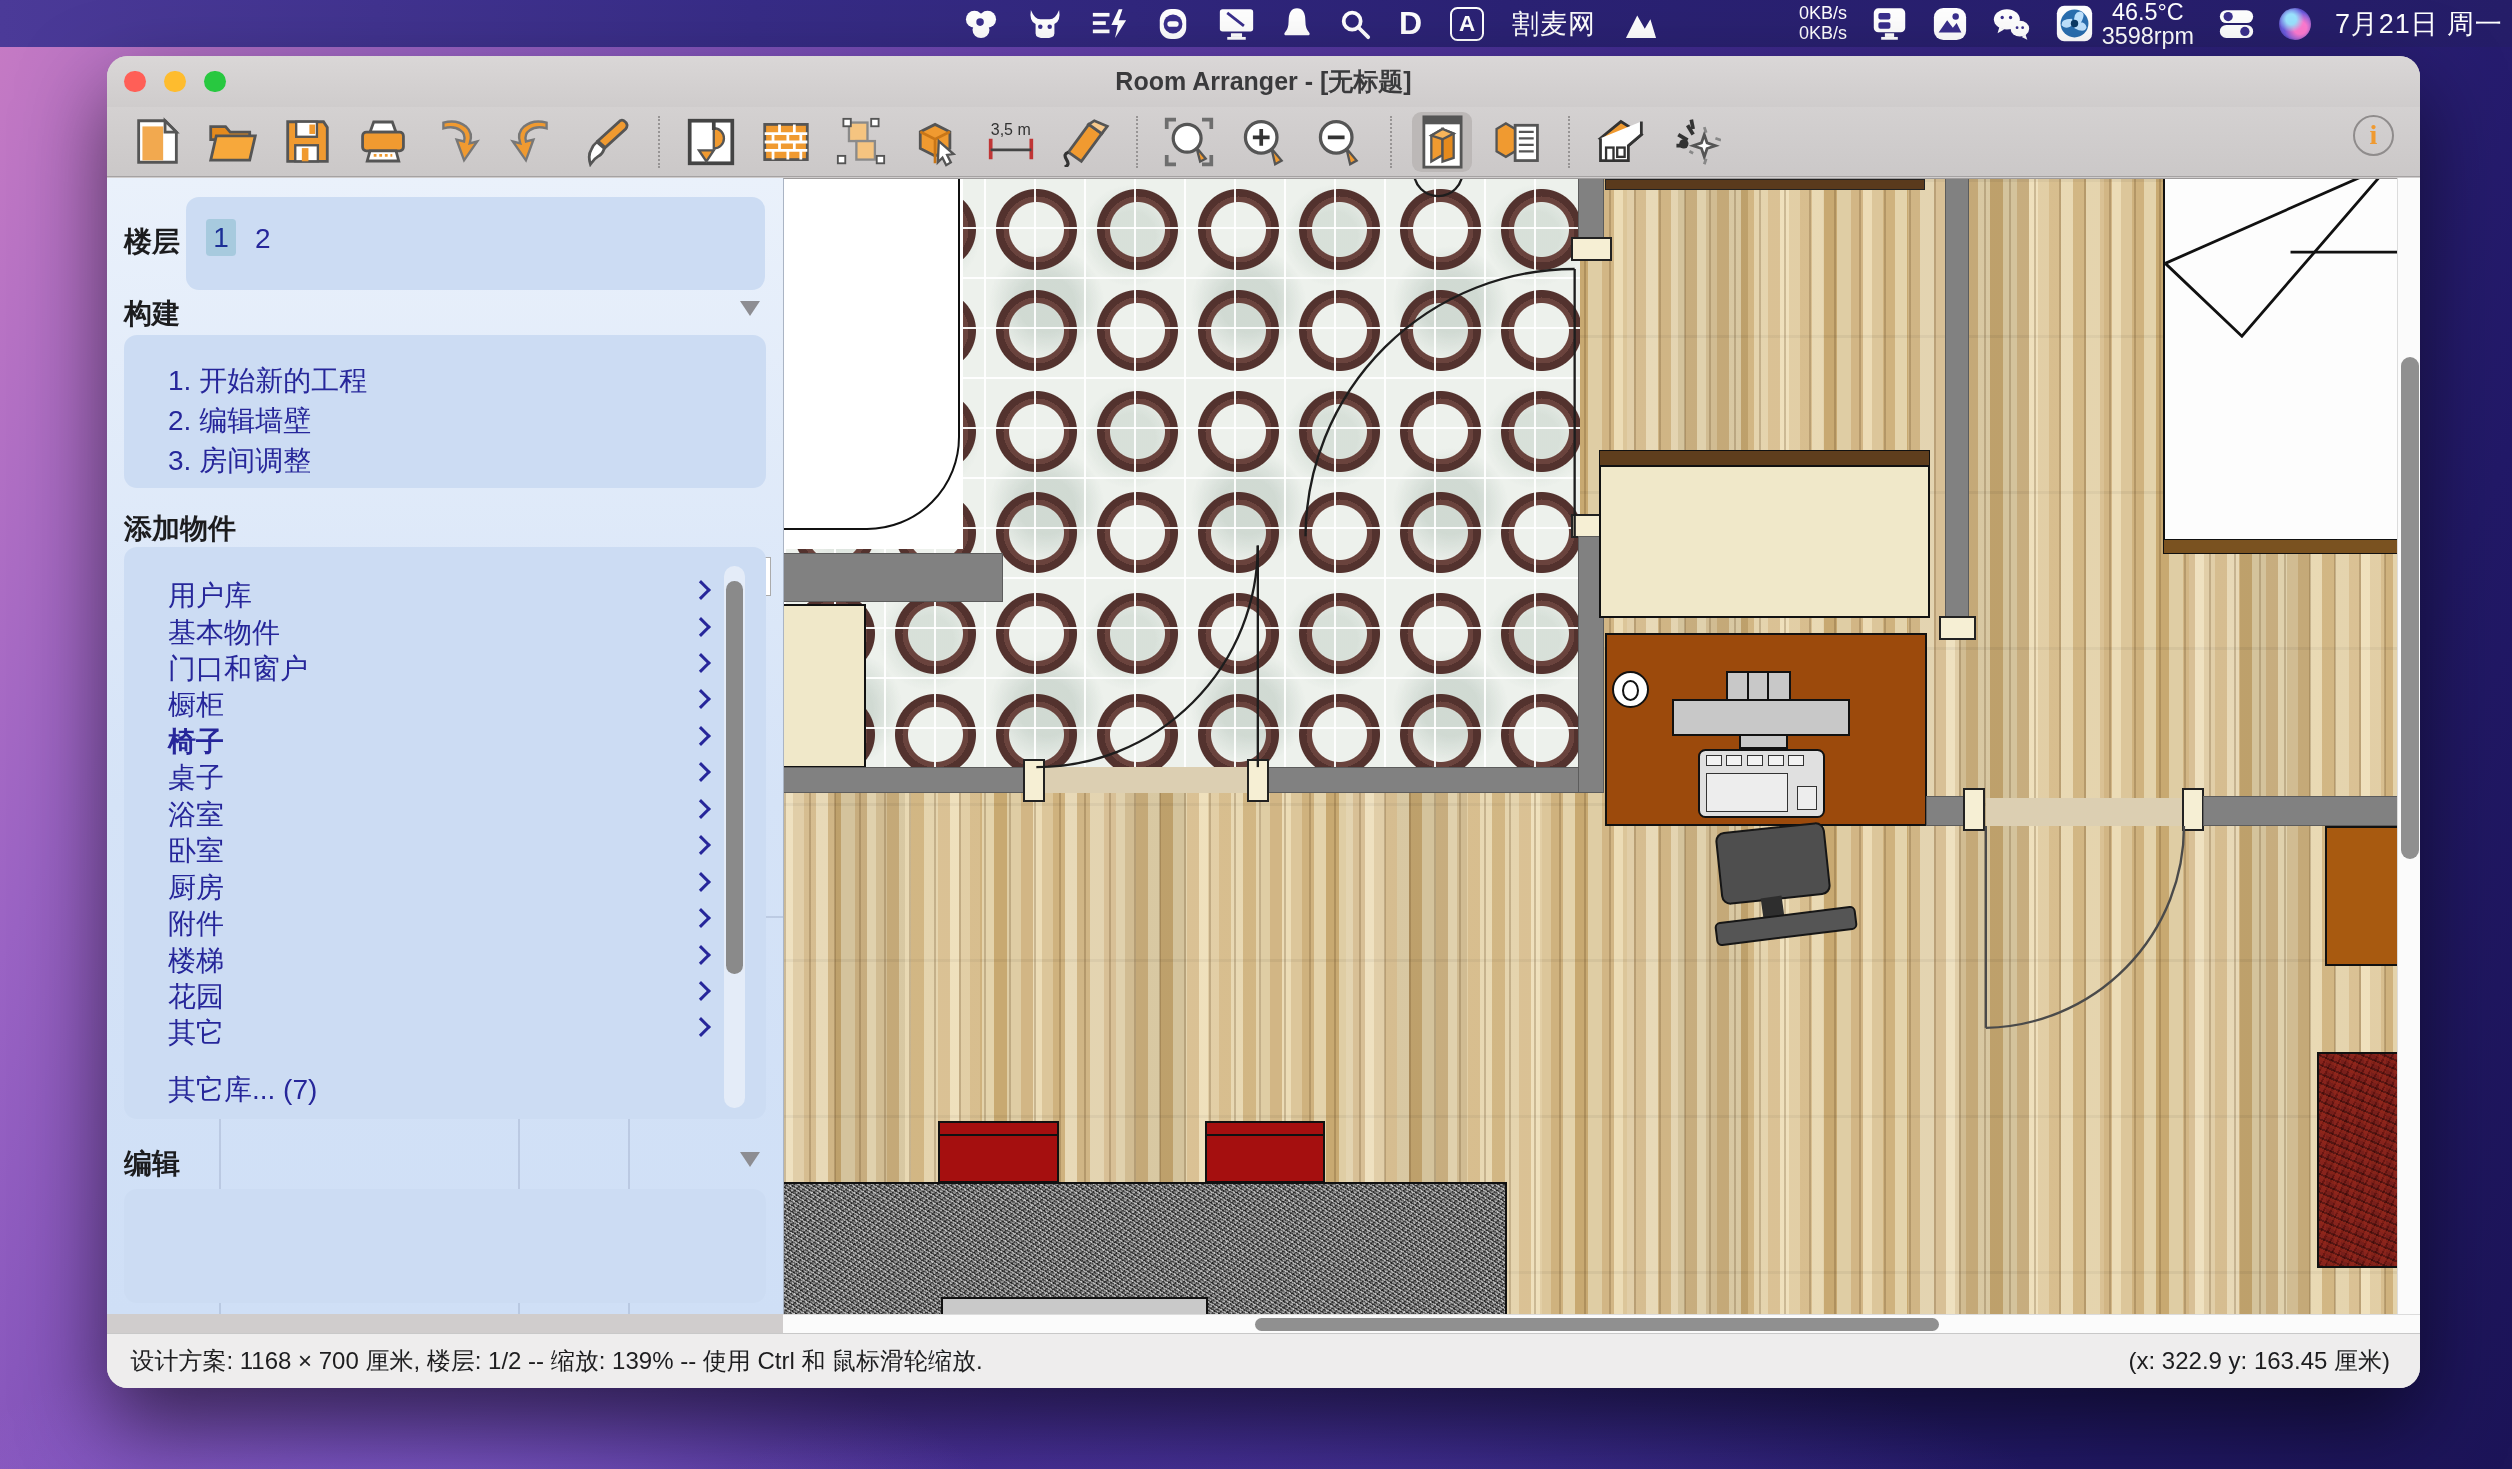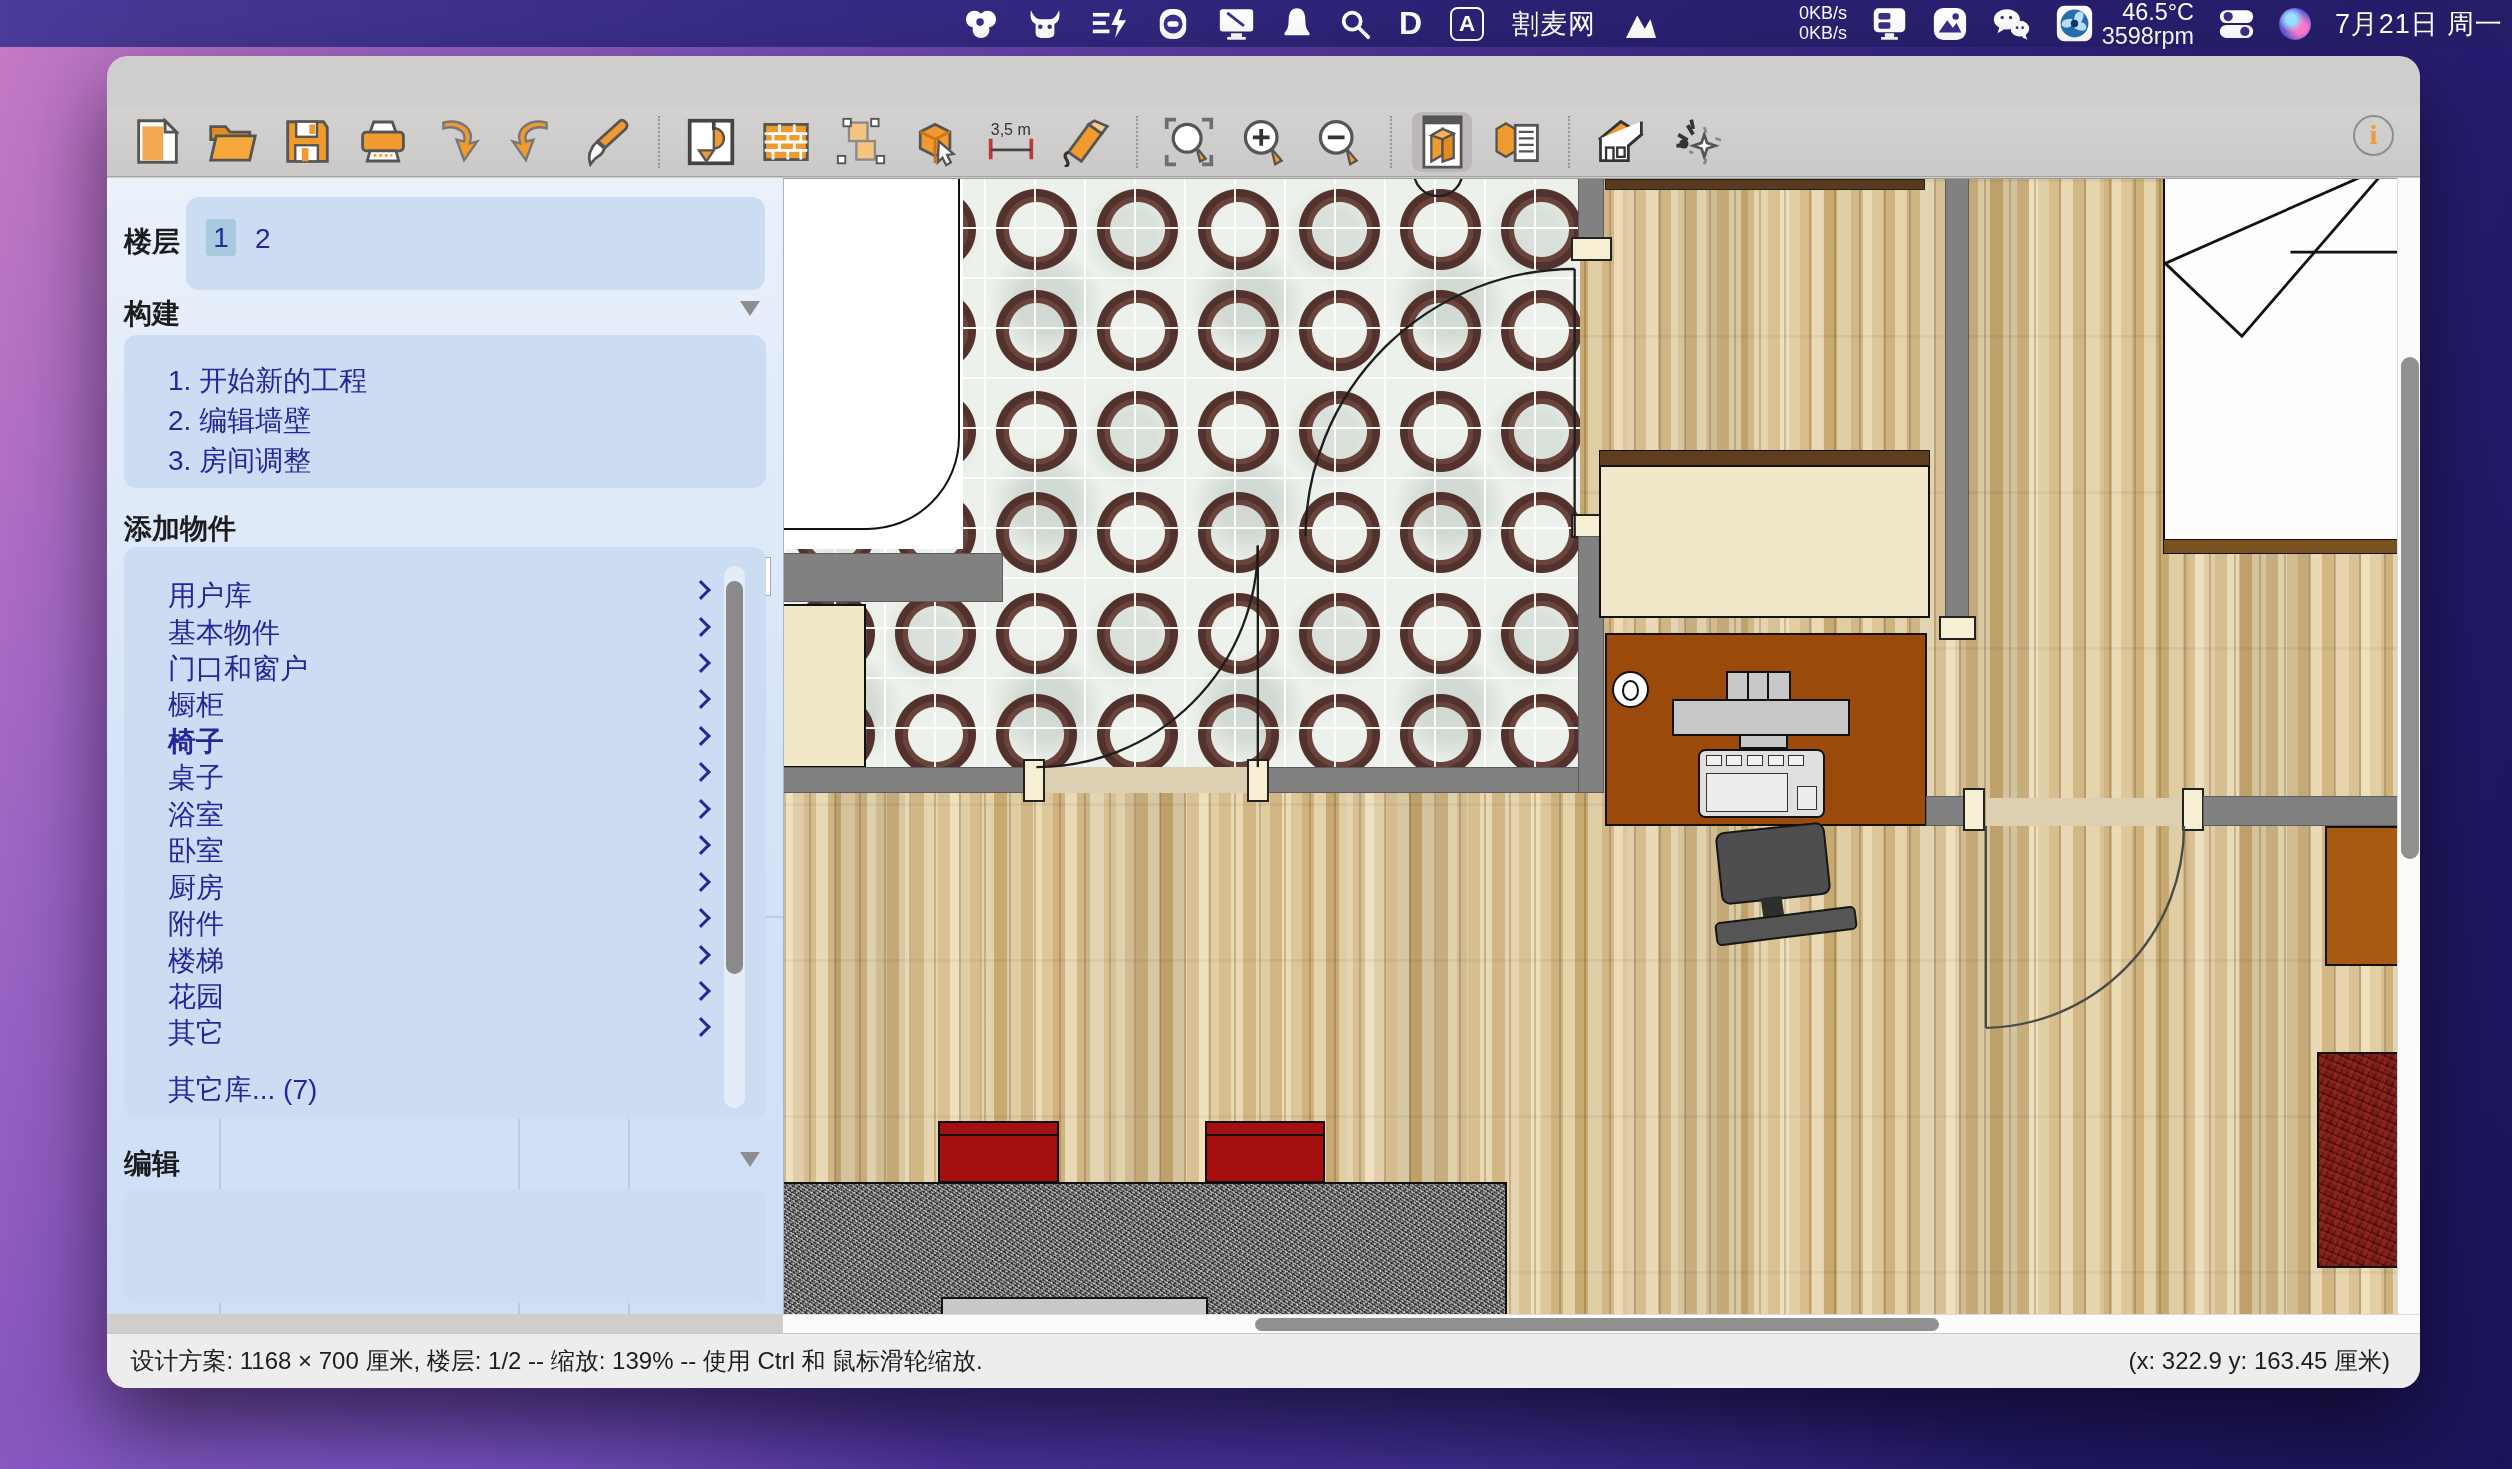--- a/index.html
+++ b/index.html
@@ -16,21 +16,21 @@
     position:absolute; left:0; top:0; width:2512px; height:47px;
     background:linear-gradient(90deg,#4b3a98 0%, #372c86 30%, #2b2274 60%, #251d68 100%);
     color:#fff; display:flex; align-items:center;
   }
   .mb-right { position:absolute; right:9.3px; top:0; height:47px; display:flex; align-items:center; gap:24px; }
   .mb-left  { position:absolute; left:963px; top:0; height:47px; display:flex; align-items:center; gap:28px; }
   .mb-ic { display:flex; align-items:center; justify-content:center; height:47px; }
   .mb-ic svg { display:block; }
   .mb-text { font-size:27px; font-weight:500; letter-spacing:0.9px; }
   .net { font-size:18px; line-height:19.6px; text-align:right; font-weight:500; }
-  .temp { font-size:23.4px; line-height:24px; text-align:right; font-weight:500; }
+  .temp { font-size:23.4px; line-height:24px; text-align:center; font-weight:500; }
   .fanwrap { display:flex; align-items:center; gap:7.5px; }
   .siri {
     width:32px;height:32px;border-radius:50%;
     background:radial-gradient(circle at 38% 35%, #9be3ff 0 18%, rgba(0,0,0,0) 45%),
                radial-gradient(circle at 66% 62%, #ff7bd1 0 22%, rgba(0,0,0,0) 55%),
                radial-gradient(circle at 50% 50%, #6c5ce0 0 60%, #2a1d66 100%);
   }
   .dglyph { font-size:32px; font-weight:700; color:#fff; }
   .inputA { width:34px;height:34px;border:2.8px solid #fff;border-radius:7.5px;display:flex;align-items:center;justify-content:center;font-size:22.4px;font-weight:700; }
 
@@ -307,20 +307,28 @@
             <circle cx="29" cy="25" r="5" fill="#3a2f8c"></circle>
           </svg>
       </span>
       <span class="siri"></span>
       <span class="mb-text">7月21日 周一</span>
     </div>
   </div>
 
   <div class="win">
 
+    <div class="titlebar">
+      <div class="lights">
+        <span class="light l-close"></span>
+        <span class="light l-min"></span>
+        <span class="light l-max"></span>
+      </div>
+      <span class="title">Room Arranger - [无标题]</span>
+    </div>
 
     <div class="toolbar">
       <span class="tb">
         <svg width="49" height="49" viewBox="0 0 52 52">
             <path d="M6 4 h28 l12 12 v32 h-40z" fill="#fff" stroke="#555" stroke-width="3"></path>
             <path d="M34 4 l12 12 h-12z" fill="#e8e8e8" stroke="#555" stroke-width="3"></path>
             <rect x="10" y="10" width="22" height="36" fill="#f09a30" opacity=".85"></rect>
           </svg>
       </span>
       <span class="tb">

